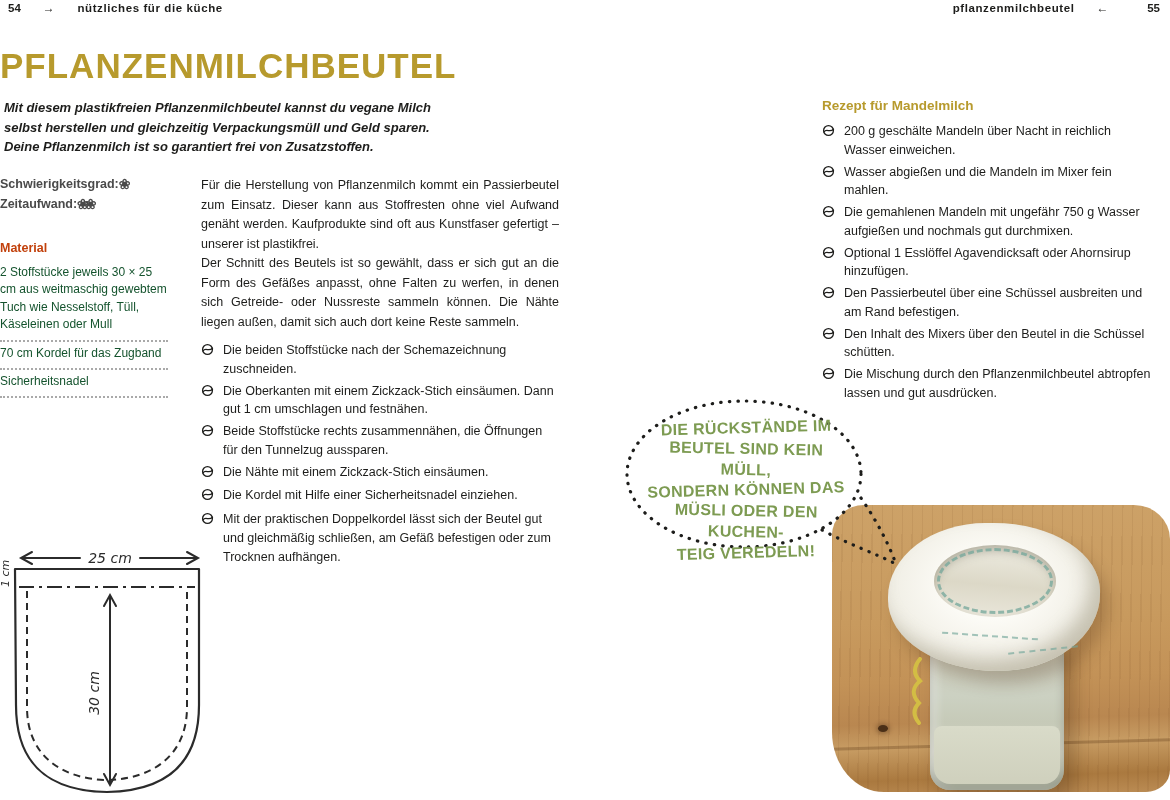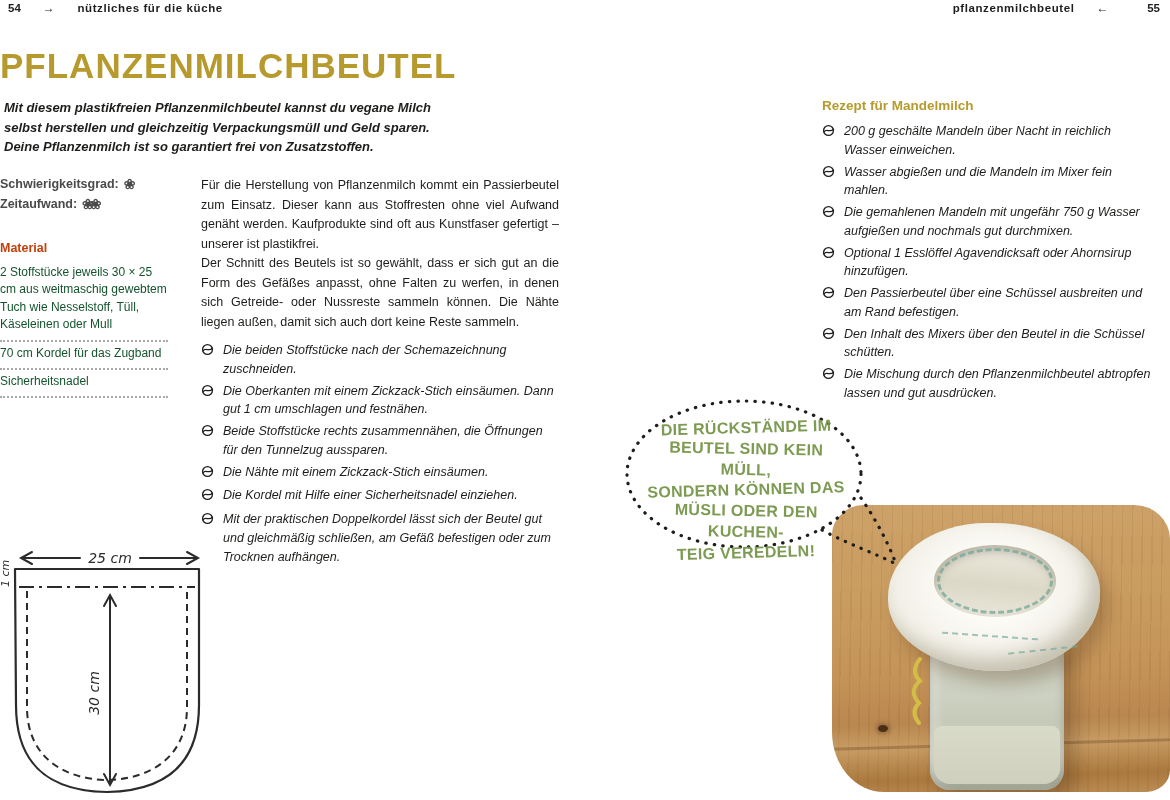--- a/index.html
+++ b/index.html
@@ -16,31 +16,31 @@
   .runhead .arrow{font-size:12px;}
 
   
   .title{position:absolute;left:0;top:46px;margin:0;font-size:35px;font-weight:900;
          letter-spacing:1px;color:#b79a2d;}
   .intro{position:absolute;left:4px;top:98px;width:462px;margin:0;
          font-size:13px;font-weight:bold;font-style:italic;line-height:1.5;}
 
   
   .sidebar{position:absolute;left:0;top:177px;width:168px;font-size:12.5px;color:#4a4a4a;}
-  .meta-row{display:flex;align-items:center;gap:5px;font-weight:bold;margin-bottom:6px;}
+  .meta-row{display:flex;align-items:center;font-weight:bold;margin-bottom:6px;}
   .meta-icon{font-size:14px;color:#4a4a4a;letter-spacing:-4px;line-height:1;}
   .mat-head{font-weight:bold;color:#c2410c;margin:30px 0 6px 0;}
   .mat-list{margin:0;padding:0;list-style:none;color:#14532d;font-size:12px;line-height:1.45;}
   .mat-list li{padding:3px 0 6px 0;border-bottom:2px dotted #a9a9a9;}
 
   
   .maincol{position:absolute;left:201px;top:176px;width:358px;}
   .maincol p{margin:0;font-size:12.5px;line-height:1.56;text-align:justify;}
   .steps{margin:9px 0 0 0;padding:0;list-style:none;}
-  .steps li{display:flex;gap:9px;font-size:12.5px;line-height:1.5;margin-bottom:3px;font-style:italic;}
+  .steps li{display:flex;gap:9px;font-size:12.5px;line-height:1.5;margin-bottom:3px;}
   .bullet{flex:none;margin-top:2px;}
 
   
   .rightcol{position:absolute;left:822px;top:98px;width:332px;}
   .recipe-head{margin:0 0 6px 0;font-size:13.5px;font-weight:bold;color:#b79a2d;}
 
   
   .bubble-svg{position:absolute;left:624px;top:398px;z-index:3;}
   .bubble-text{position:absolute;left:646px;top:418px;width:200px;z-index:4;
                text-align:center;color:#7d9b52;font-weight:bold;font-size:16px;line-height:1.3;

